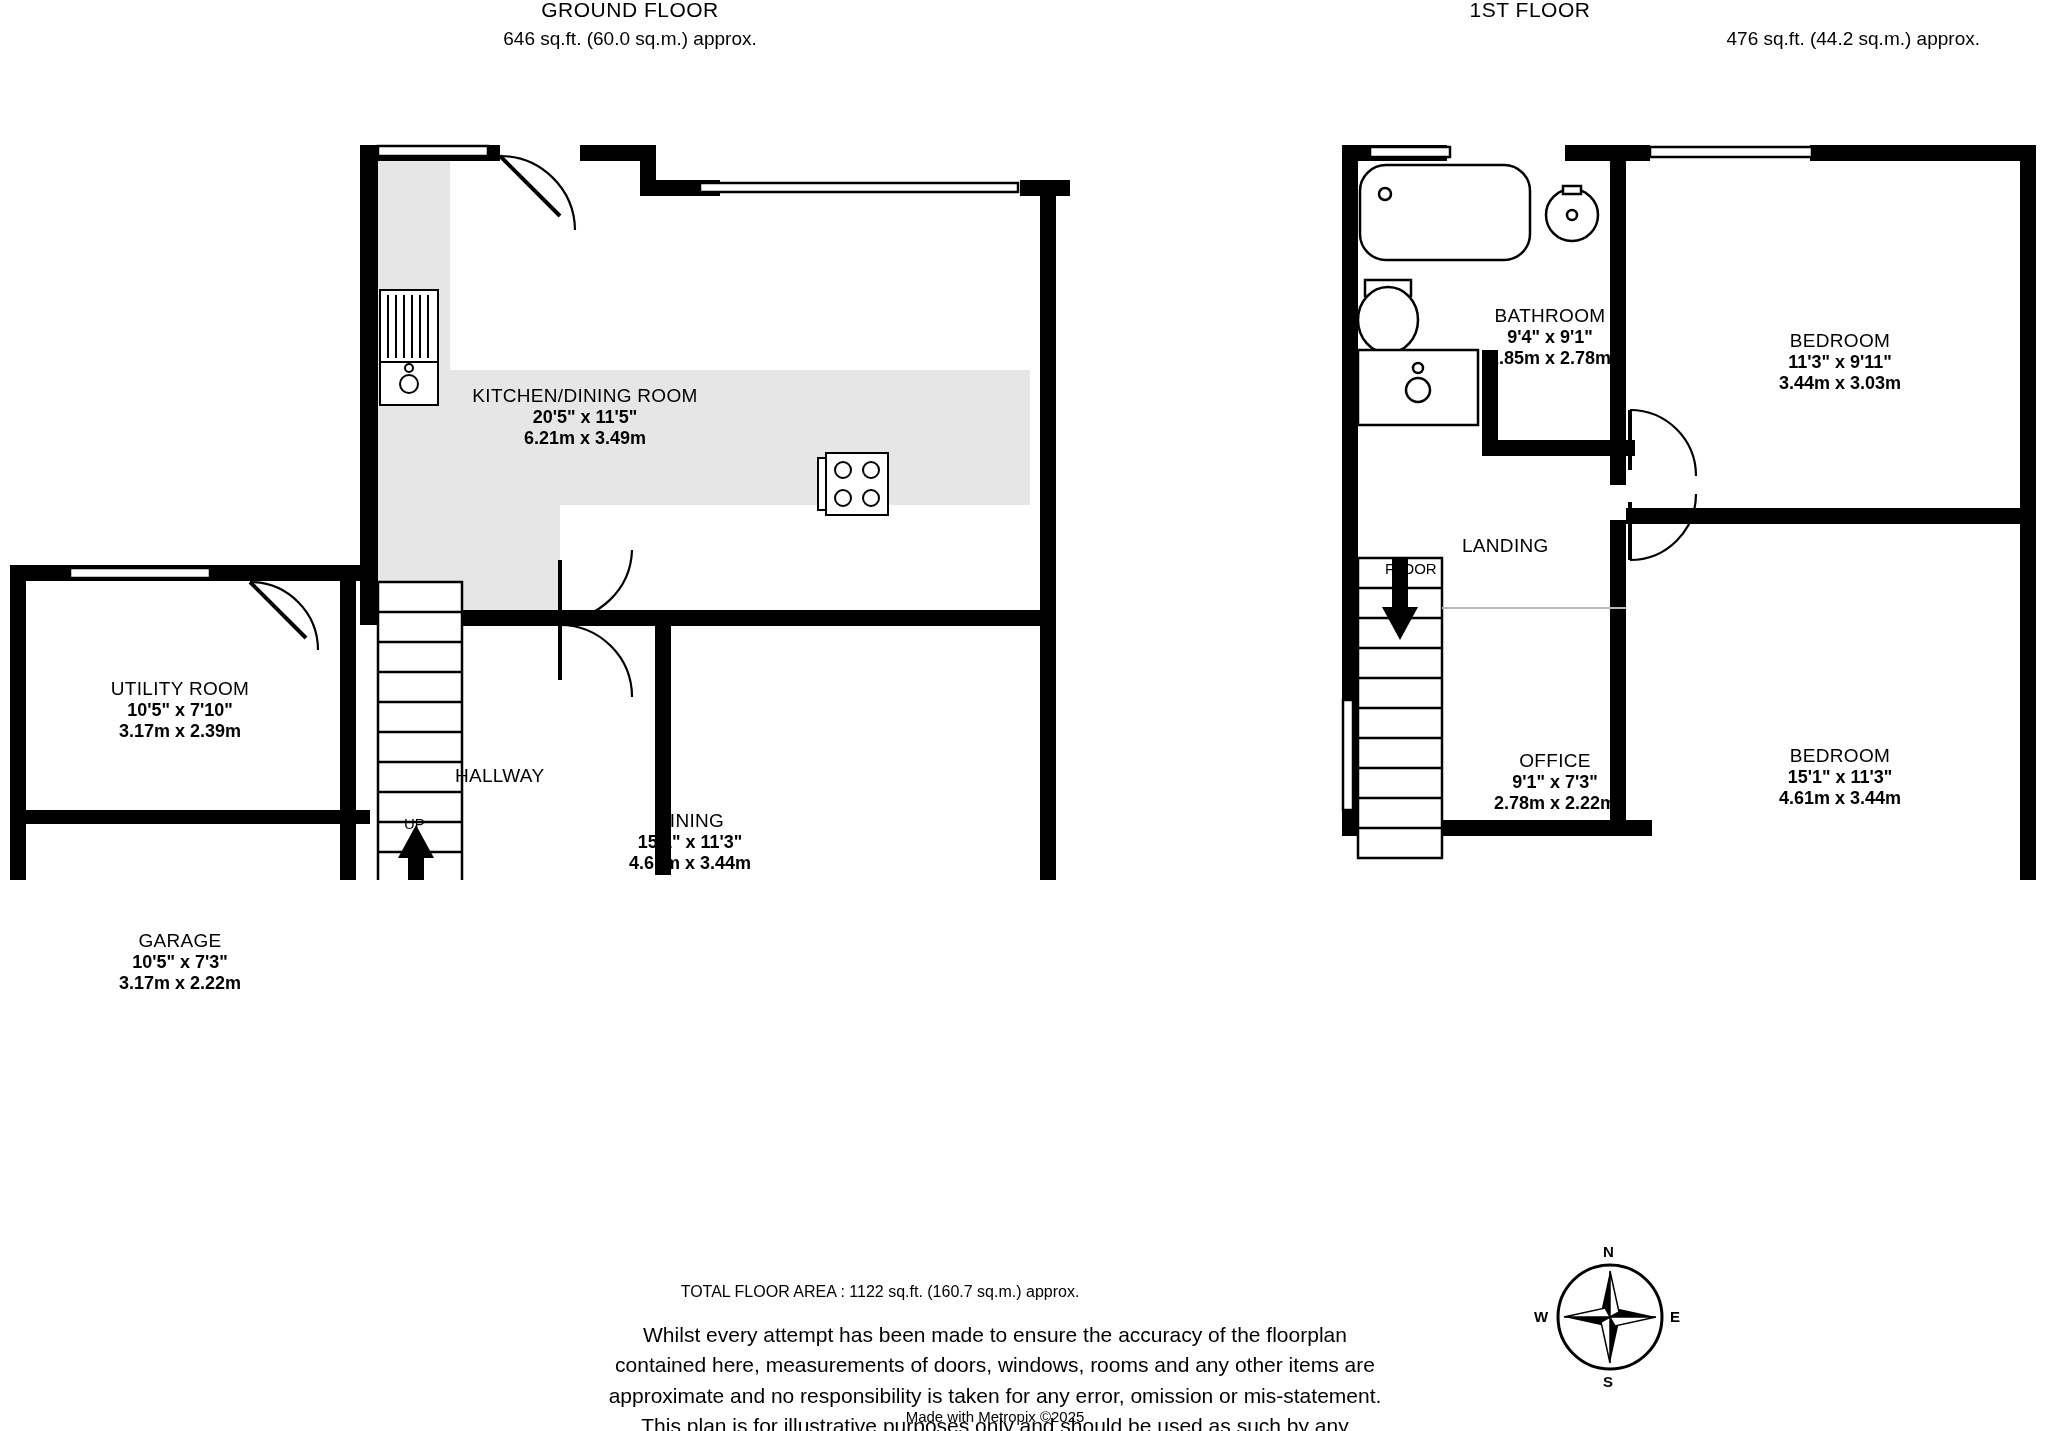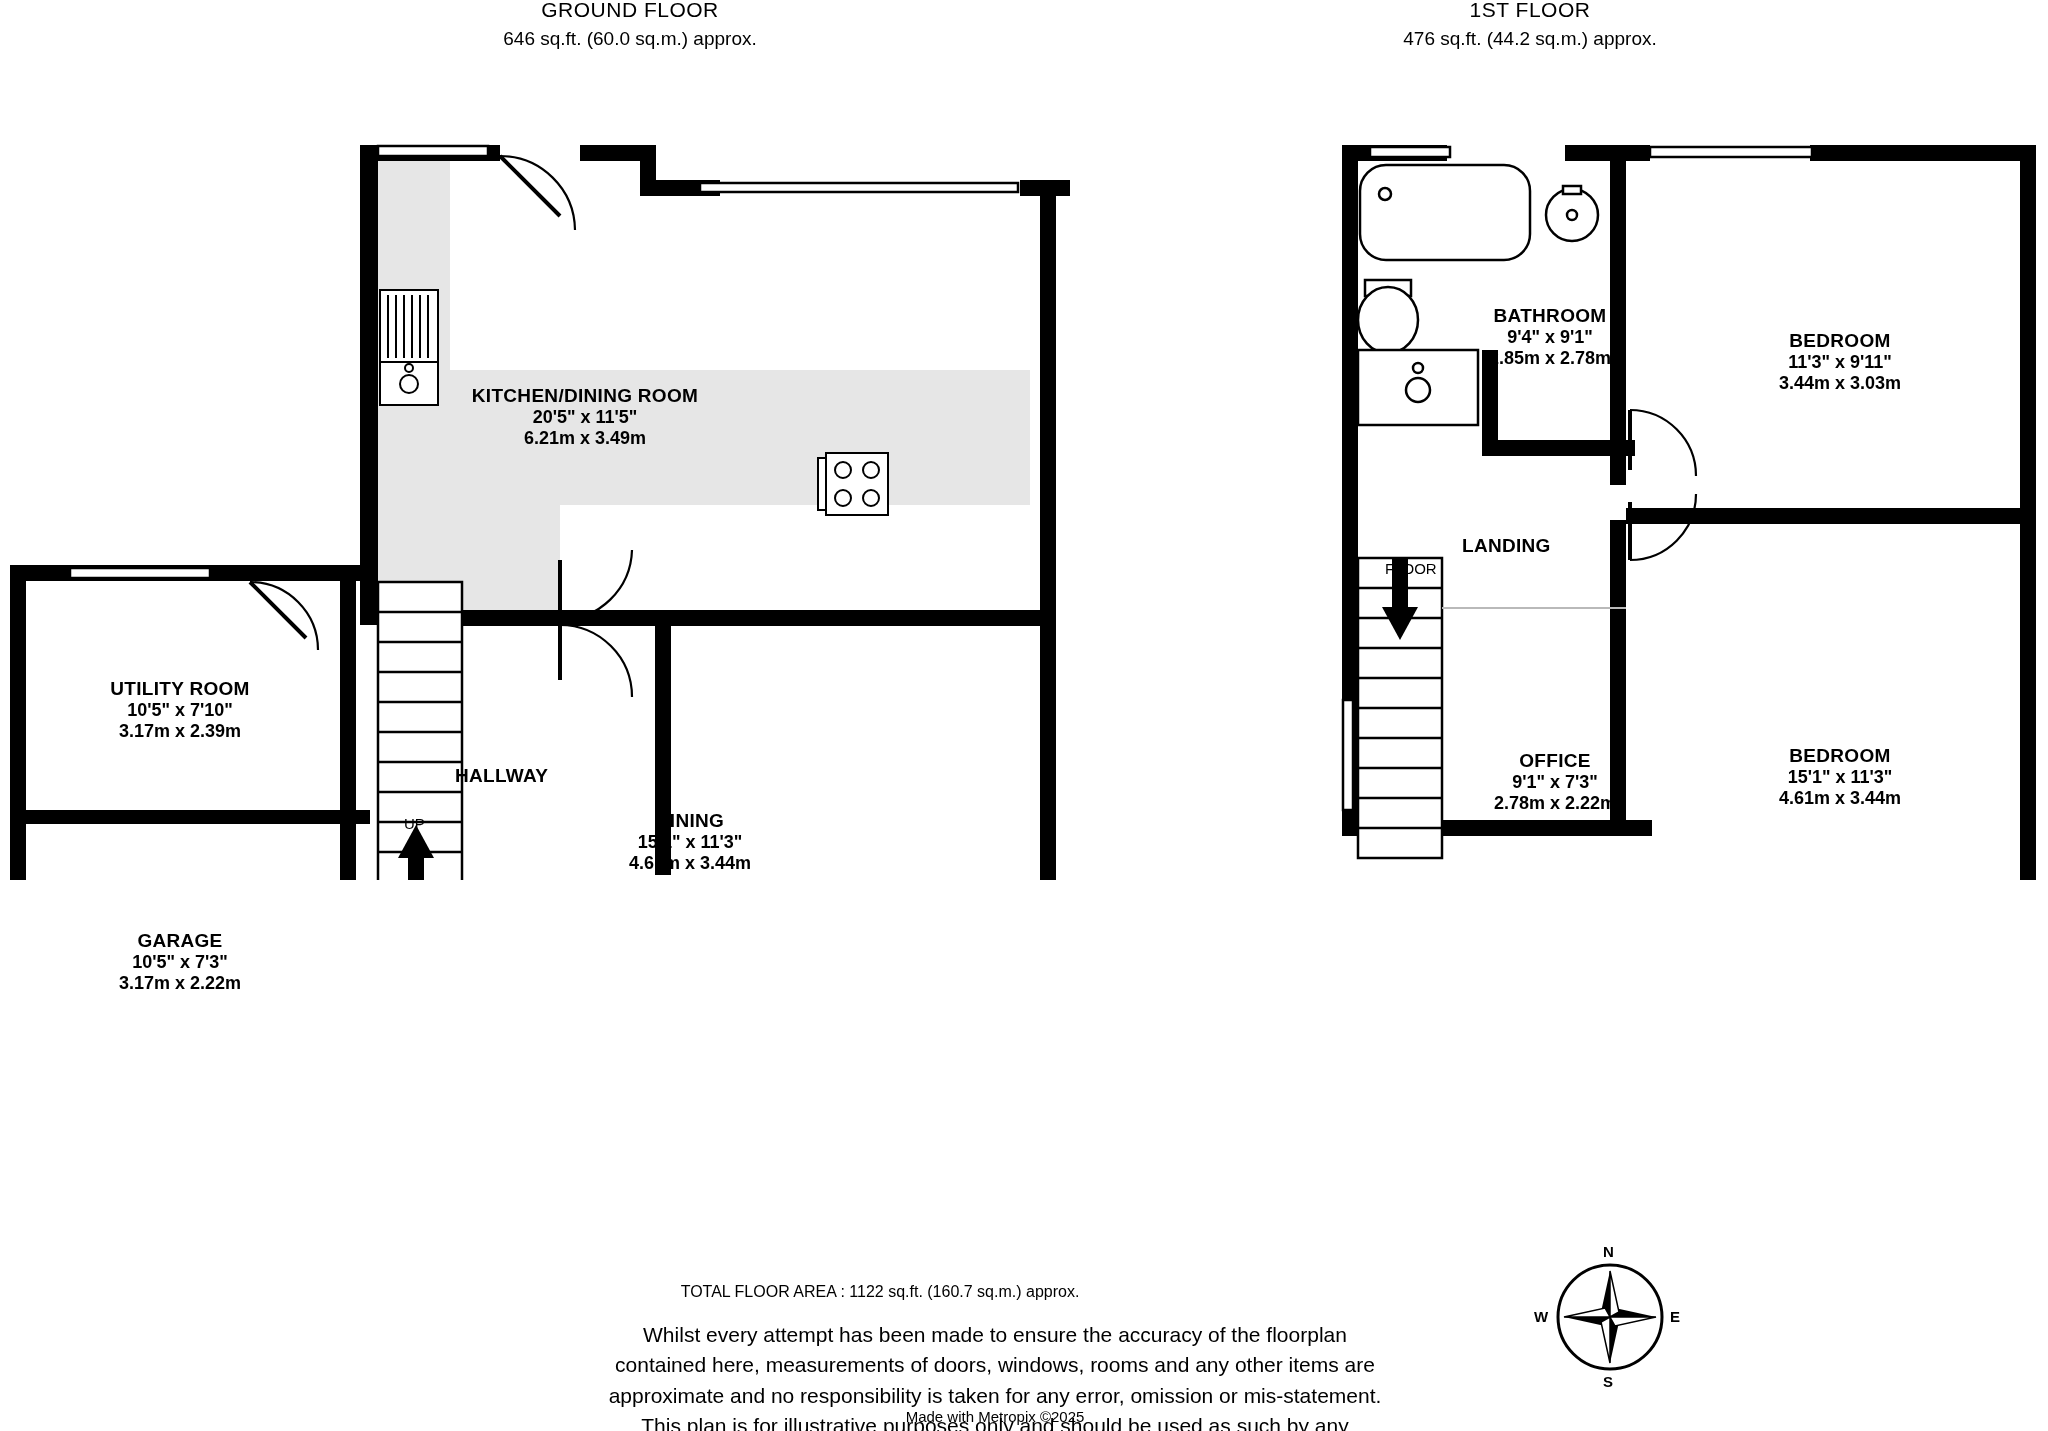--- a/index.html
+++ b/index.html
@@ -2,21 +2,21 @@
 <html><head>
 <meta charset="utf-8">
 <style>
   html,body{margin:0;padding:0;background:#ffffff;}
   body{width:2048px;height:1431px;position:relative;font-family:"Liberation Sans",sans-serif;color:#000;}
   .stage{position:absolute;left:0;top:0;width:2048px;height:1431px;}
   .abs{position:absolute;}
   .ctr{text-align:center;}
   .ttl{font-size:21px;letter-spacing:.5px;}
   .sub{font-size:19px;}
-  .roomname{font-size:19px;font-weight:bold;letter-spacing:.3px;}
+  .roomname{font-size:19px;font-weight:normal;letter-spacing:.3px;}
   .roomdim{font-size:18px;font-weight:bold;}
   .smalllabel{font-size:15px;}
   .footer-dis{font-size:21px;line-height:1.45;}
   .footer-made{font-size:15px;}
   svg{display:block;}
 </style>
 </head>
 <body>
 
 <div class="stage">
@@ -167,21 +167,21 @@
   <div class="abs" style="left:455px;top:765px;">
     <div class="roomname">HALLWAY</div>
   </div>
 
   <div class="abs" style="left:404px;top:815px;">
     <div class="smalllabel">UP</div>
   </div>
 
   <div class="abs ctr" style="left:1080px;top:-2px;width:900px;">
     <div class="ttl">1ST FLOOR</div>
-    <div class="sub" style="margin-top:6px;">476 sq.ft. (44.2 sq.m.) approx.</div>
+    <div class="sub" style="margin-top:6px;text-align:right;">476 sq.ft. (44.2 sq.m.) approx.</div>
   </div>
 
   <svg class="abs" style="left:1330px;top:120px;" width="720" height="760" viewBox="0 0 720 760">
 
     <rect x="12" y="25" width="16" height="690" fill="#000"></rect>
     <rect x="12" y="25" width="105" height="16" fill="#000"></rect>
     <rect x="235" y="25" width="60" height="16" fill="#000"></rect>
     <rect x="280" y="25" width="16" height="340" fill="#000"></rect>
     <rect x="296" y="25" width="24" height="16" fill="#000"></rect>
     <rect x="480" y="25" width="222" height="16" fill="#000"></rect>

